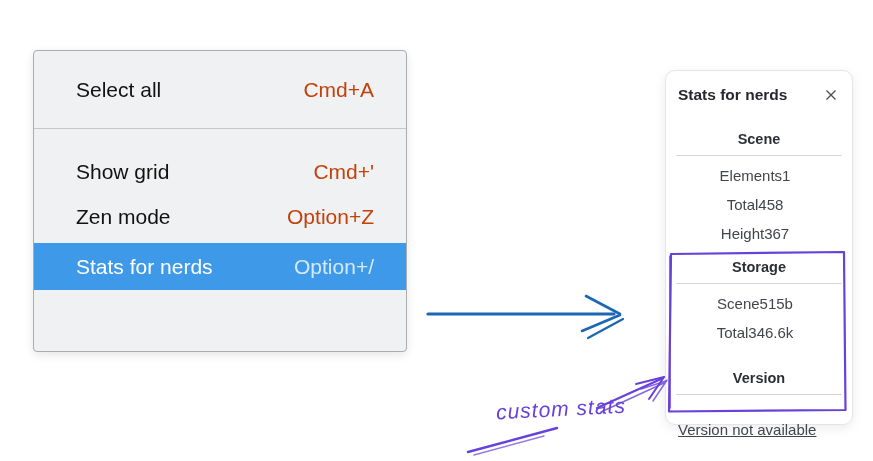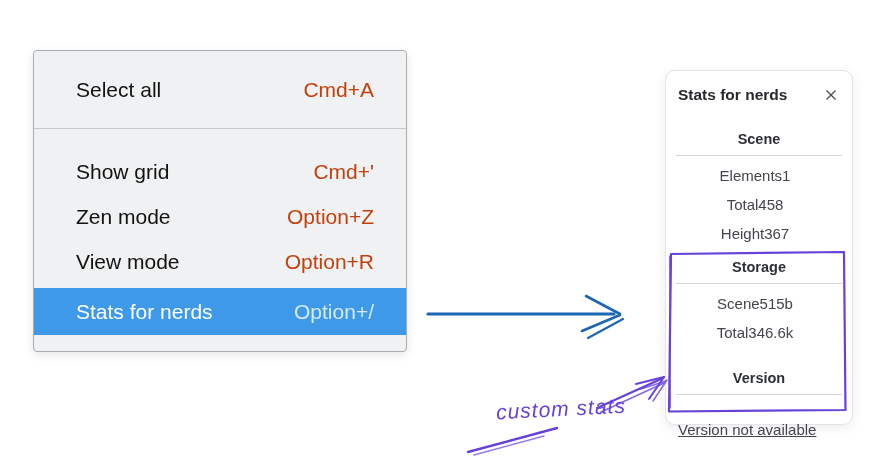--- a/index.html
+++ b/index.html
@@ -146,24 +146,20 @@
     <div class="menu-sep"></div>
     <div class="menu-group">
       <div class="menu-row">
         <span>Show grid</span>
         <span class="shortcut">Cmd+'</span>
       </div>
       <div class="menu-row">
         <span>Zen mode</span>
         <span class="shortcut">Option+Z</span>
       </div>
-      <div class="menu-row">
-        <span>View mode</span>
-        <span class="shortcut">Option+R</span>
-      </div>
       <div class="menu-row selected">
         <span>Stats for nerds</span>
         <span class="shortcut">Option+/</span>
       </div>
     </div>
   </div>
 
   <div class="panel">
     <div class="panel-titlebar">
       <span class="panel-title">Stats for nerds</span>

